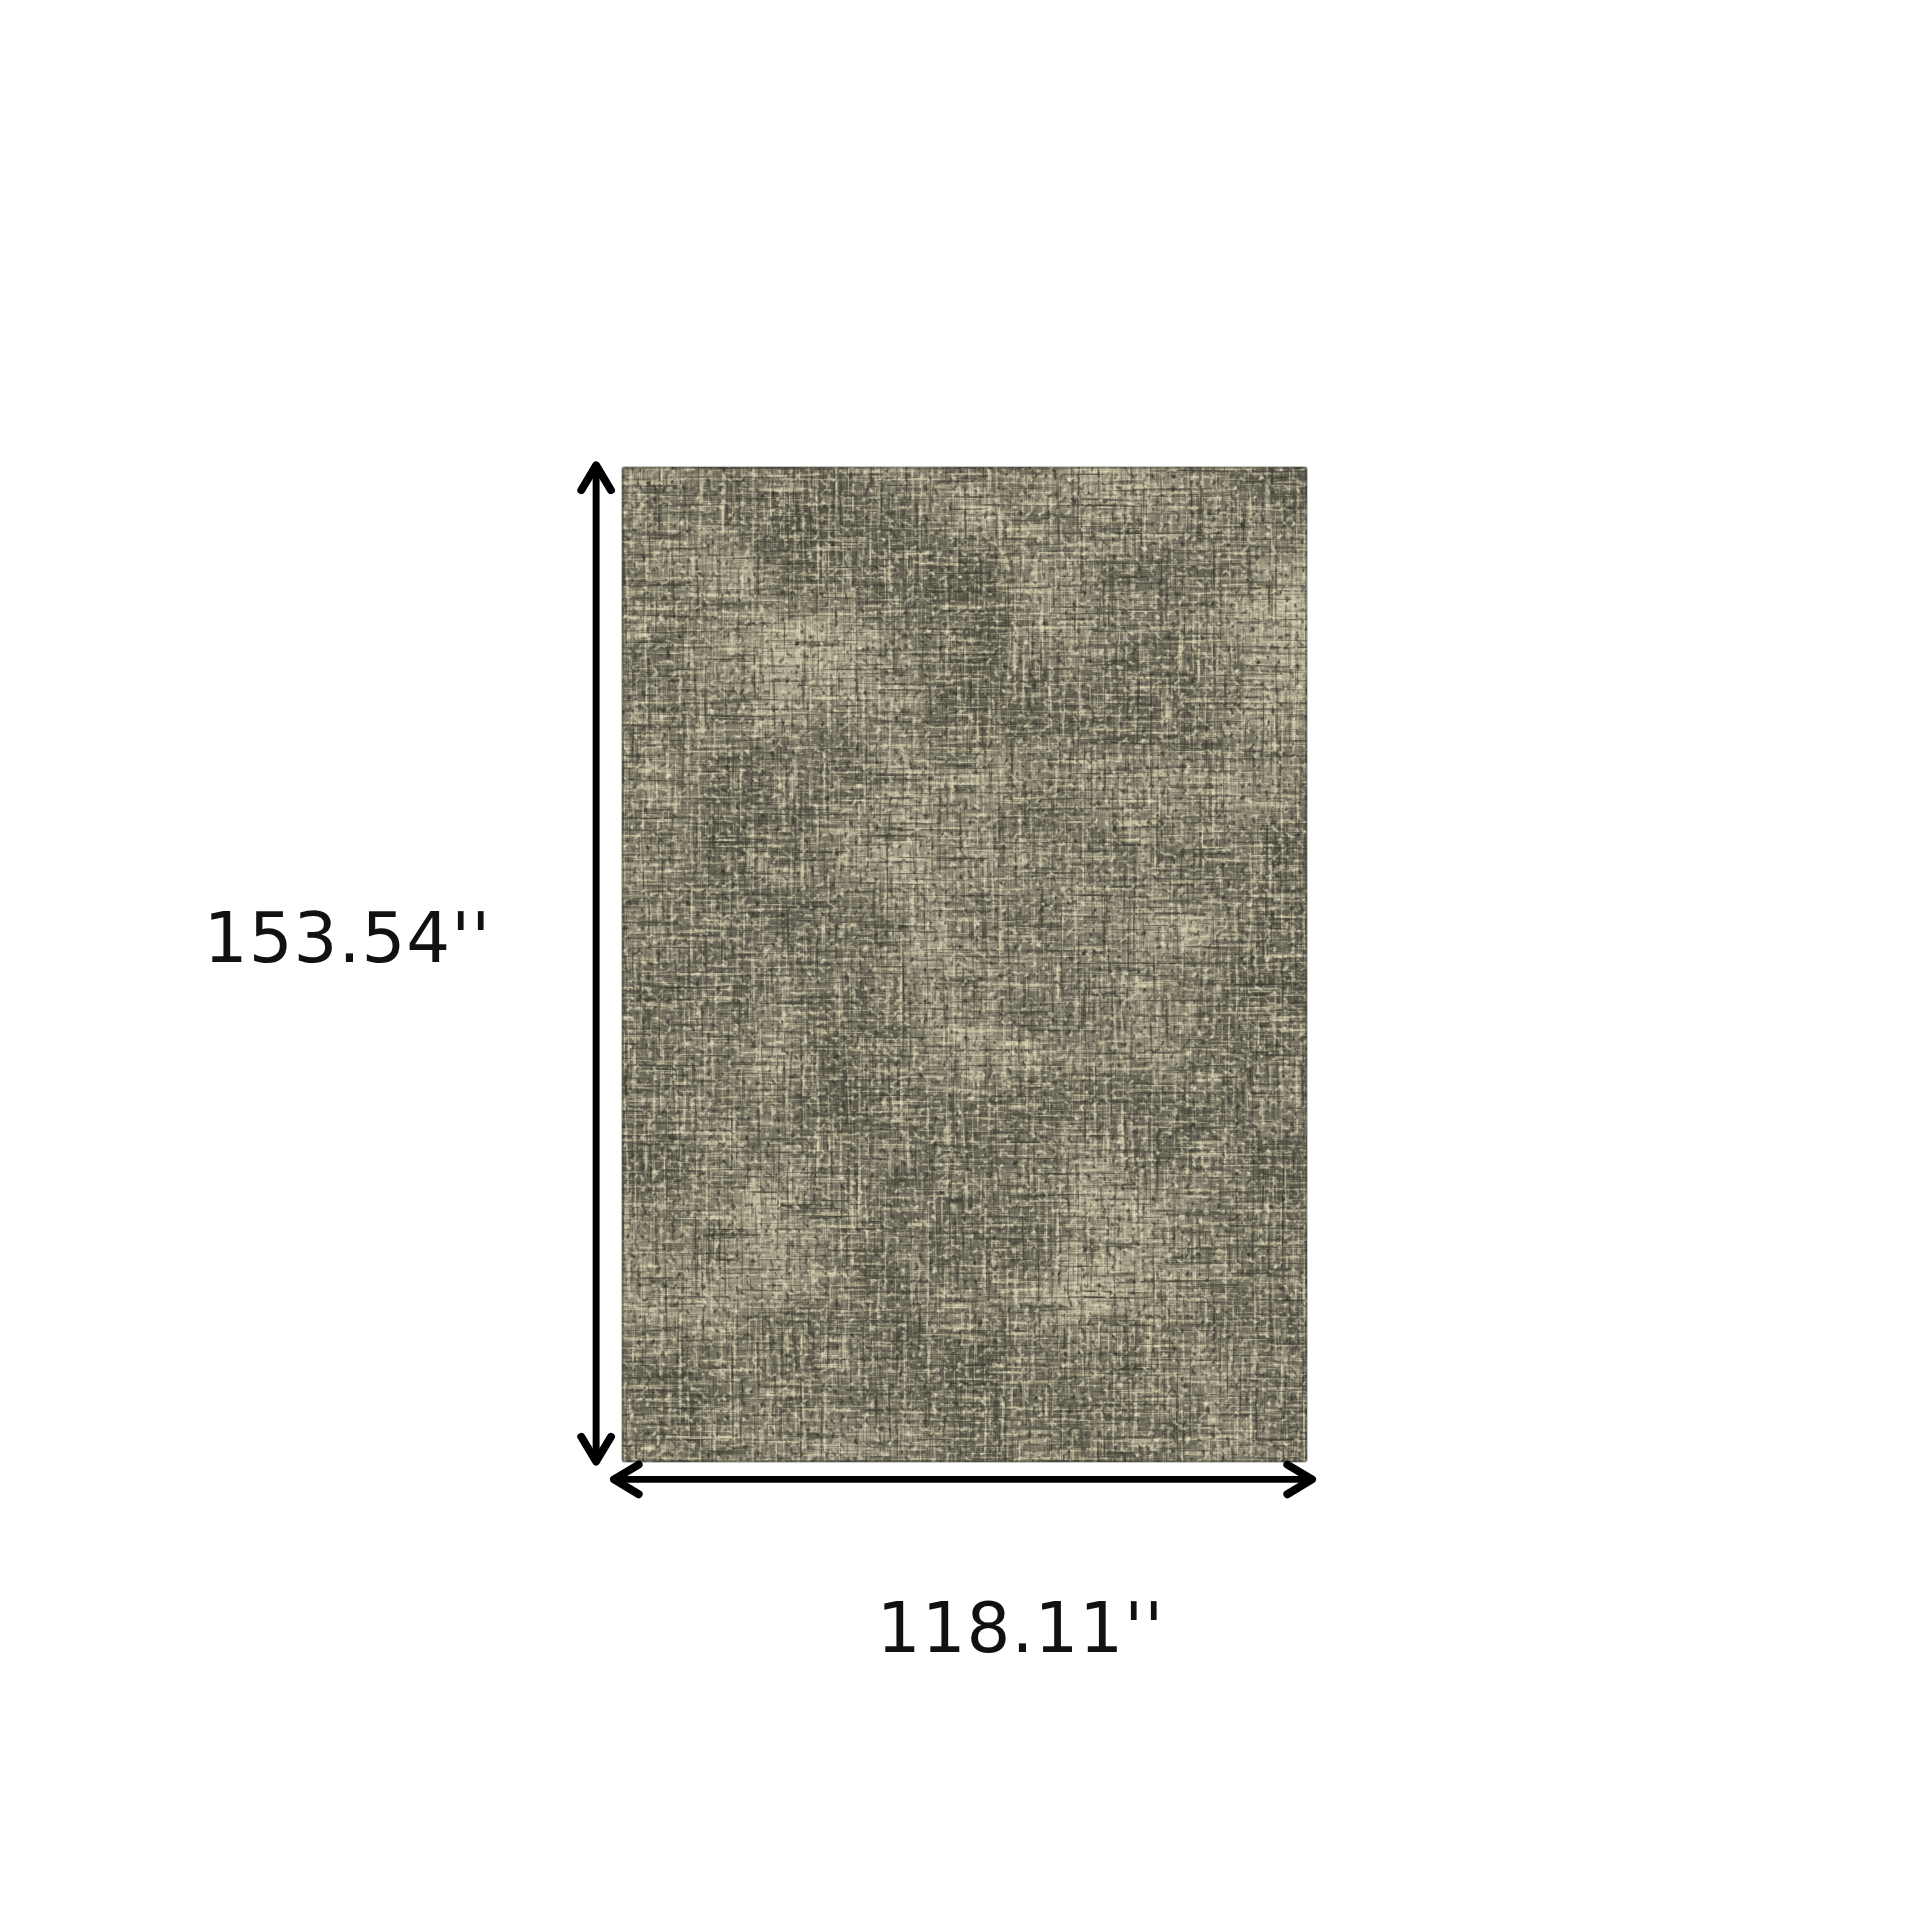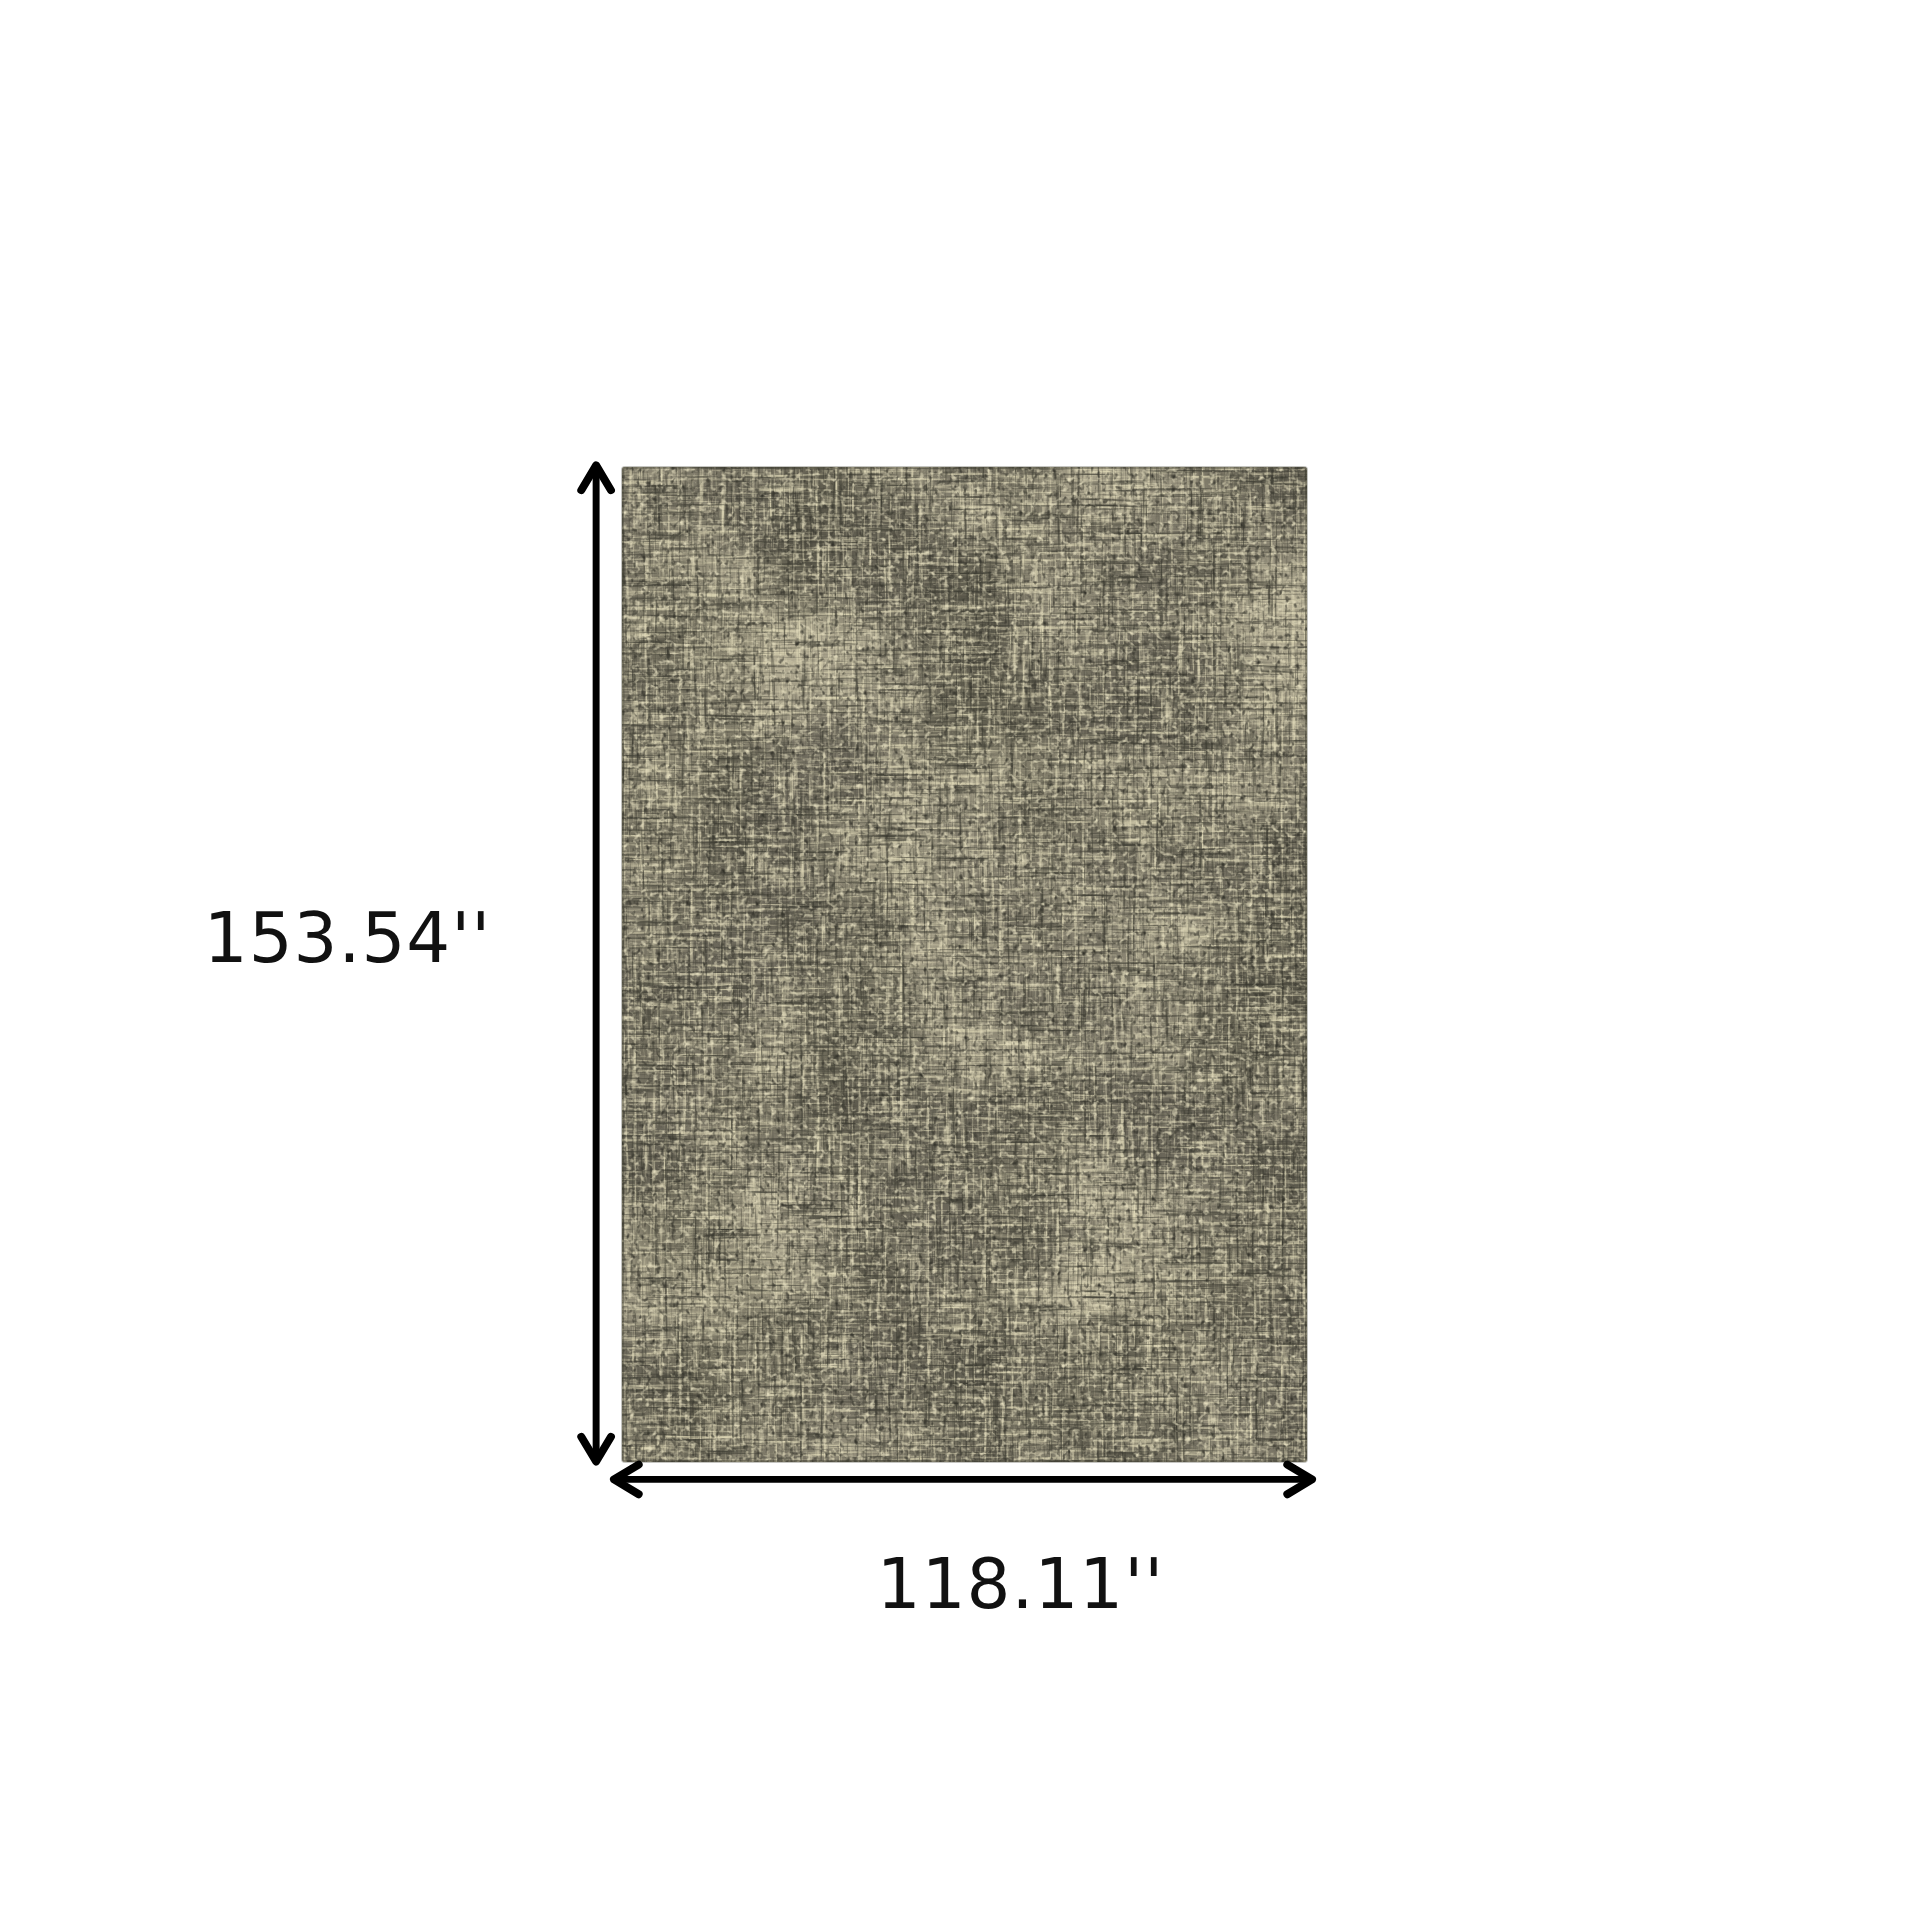--- a/index.html
+++ b/index.html
@@ -48,21 +48,21 @@
     letter-spacing: 1px;
     white-space: nowrap;
   }
   .height-label {
     left: 110px;
     top: 894px;
     width: 475px;
   }
   .width-label {
     left: 783px;
-    top: 1540px;
+    top: 1584px;
     width: 475px;
   }
 </style>
 </head>
 <body>
 
 <div class="canvas">
 
   <div class="rug">
     <svg viewBox="0 0 692 1005" preserveAspectRatio="none">

